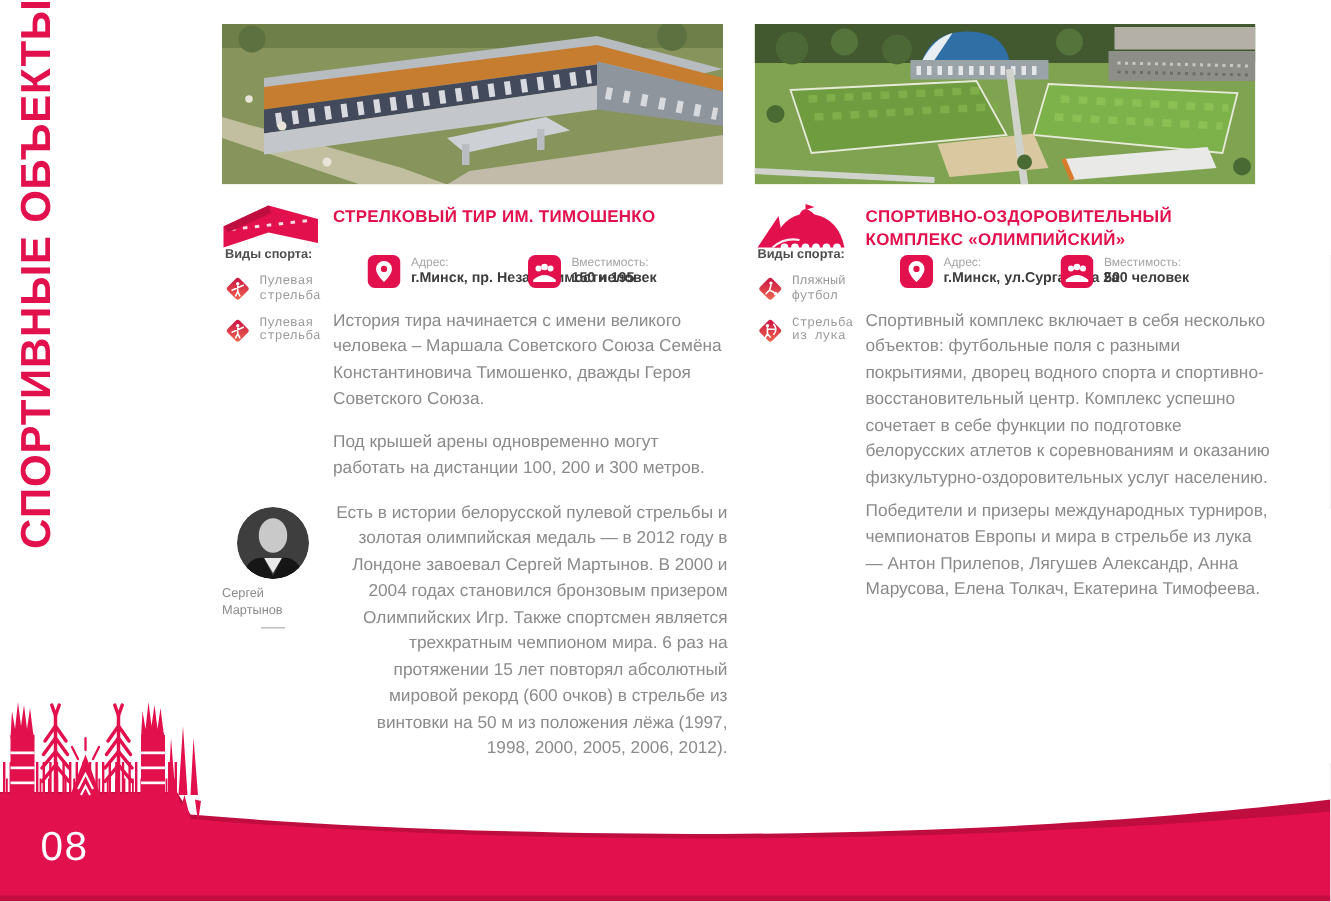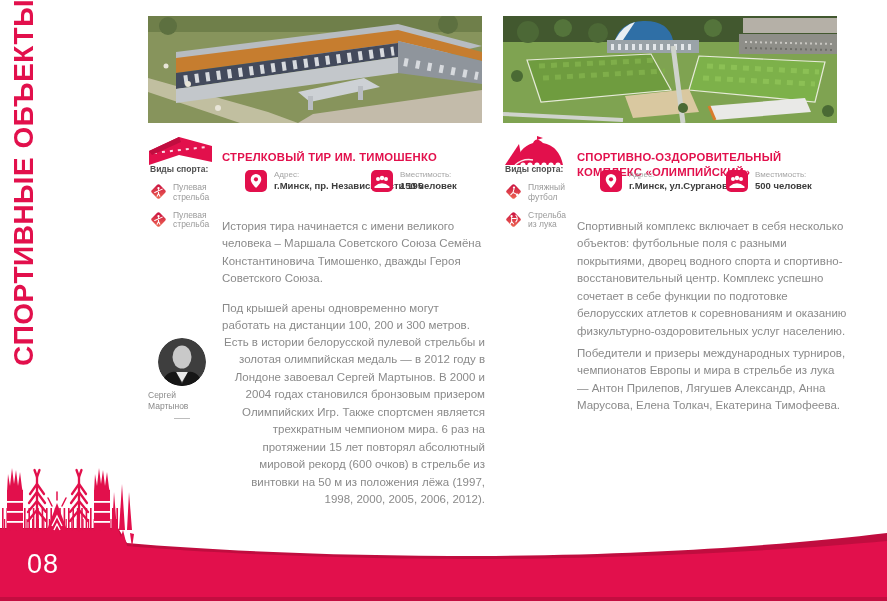--- a/index.html
+++ b/index.html
@@ -12,37 +12,37 @@
           color:#E2104C;font-size:28px;font-weight:bold;letter-spacing:.5px;white-space:nowrap;}
 
   
   .col{position:absolute;top:16px;width:334px;}
   .col1{left:148px;} .col2{left:503px;}
   .photo{position:absolute;left:0;top:0;width:334px;height:107px;overflow:hidden;}
   .photo svg{display:block;}
 
   .fac-icon{position:absolute;left:0;top:118px;width:66px;height:38px;}
   .fac-title{position:absolute;left:74px;top:122px;width:270px;
-             color:#E2104C;font-weight:bold;font-size:11.3px;line-height:1.35;letter-spacing:.2px;margin-top:12px;}
+             color:#E2104C;font-weight:bold;font-size:11.3px;line-height:1.35;letter-spacing:.2px;}
 
   .meta{position:absolute;top:154px;display:flex;align-items:flex-start;}
-  .meta-address{left:77px;padding-left:20px;} .meta-capacity{left:223px;}
+  .meta-address{left:77px;padding-left:20px;} .meta-capacity{left:204px;}
   .meta-icon{width:22px;height:22px;flex:0 0 22px;margin-right:7px;}
   .meta-label{font-size:8px;color:#a5a5a5;line-height:1.3;}
   .meta-value{font-size:9.5px;font-weight:bold;color:#3c3c3c;line-height:1.35;}
 
   .sports{position:absolute;left:2px;top:148px;width:70px;}
   .sports-kinds{font-size:8.5px;font-weight:bold;color:#4e4e4e;margin-bottom:9px;}
-  .sport-item{display:flex;margin-bottom:8px;}
+  .sport-item{display:flex;align-items:center;margin-bottom:8px;font-family:Liberation Mono, monospace;}
   .sport-ic{width:17px;height:17px;flex:0 0 17px;margin-right:6px;}
   .sport-label{font-size:8.5px;color:#9a9a9a;line-height:1.15;}
 
   .body-text{position:absolute;left:74px;font-size:11.5px;color:#8a8a8a;line-height:1.52;}
   .bt1{top:190px;width:262px;} .bt2-1{top:190px;width:270px;} .bt2-2{top:317px;width:270px;}
-  .body-text p{margin:12px 0 11px 0;}
+  .body-text p{margin:0 0 11px 0;}
 
   .person{position:absolute;left:0;top:318px;width:334px;}
   .avatar{position:absolute;left:10px;top:4px;width:48px;height:48px;border-radius:50%;overflow:hidden;}
   .person-name{position:absolute;left:0;top:56px;width:68px;
                font-size:8.5px;color:#8a8a8a;line-height:1.3;}
   .person-dash{position:absolute;left:26px;top:84px;width:16px;border-top:1px solid #bdbdbd;}
   .person-story{position:absolute;left:75px;top:0;width:262px;
                 font-size:11.5px;color:#8a8a8a;line-height:1.52;text-align:right;}
 
   

